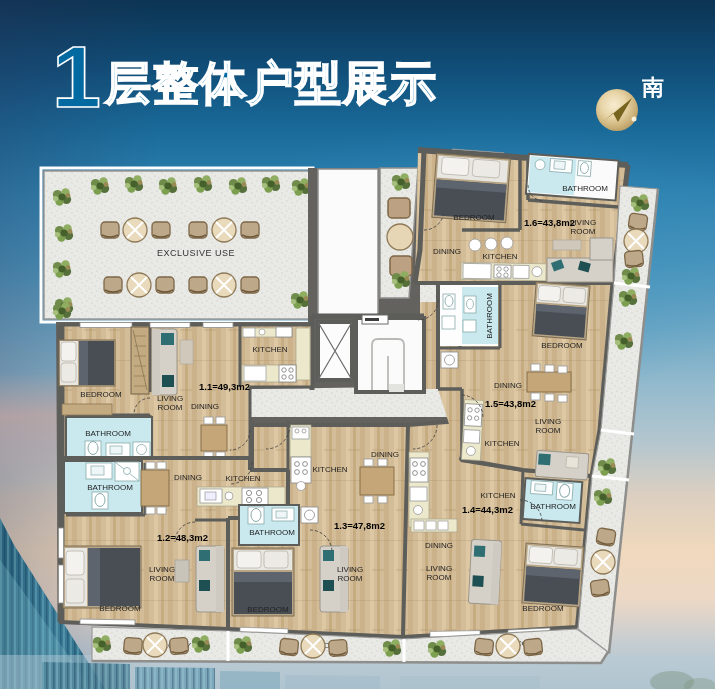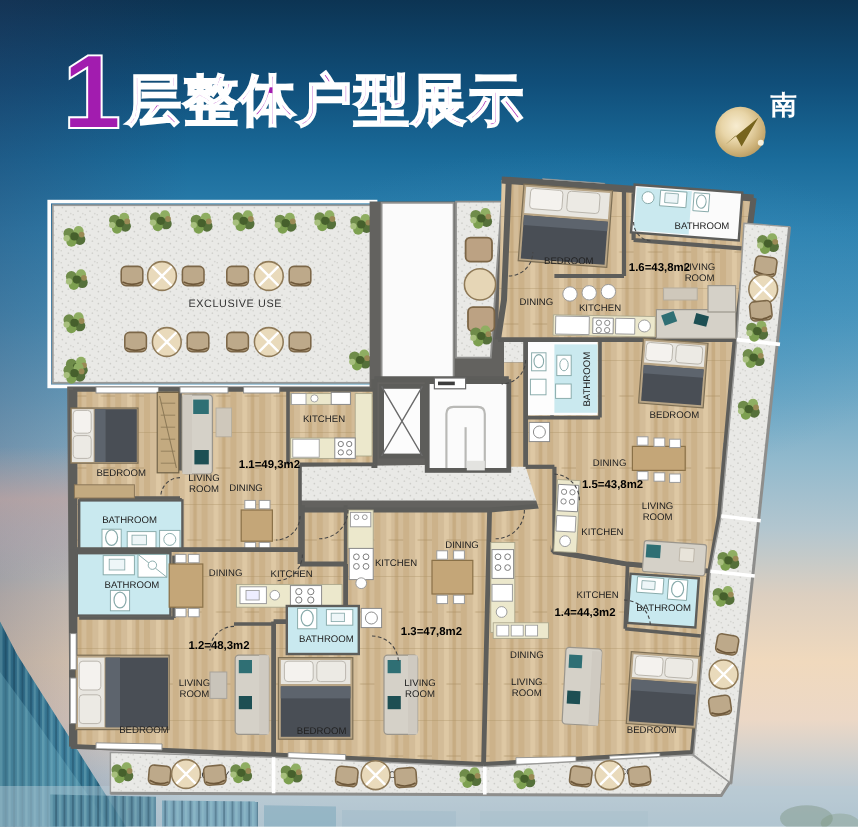--- a/index.html
+++ b/index.html
@@ -4,21 +4,21 @@
 <style>
   html,body{margin:0;padding:0;}
   body{width:715px;height:689px;overflow:hidden;position:relative;
     font-family:"Liberation Sans",sans-serif;}
   .sky{position:absolute;left:0;top:0;width:715px;height:689px;
     background:linear-gradient(180deg,#0c3453 0%,#104e79 10%,#1a6b9a 19%,#2f83b1 28%,#4995bd 38%,#70a9c6 48%,#93bacd 56%,#b3c6cf 64%,#dccfc0 72%,#f0d9bd 80%,#ecd8c6 87%,#c2ccd2 94%,#aabfcb 100%);}
   .skyglow{position:absolute;left:0;top:0;width:715px;height:689px;
     background:radial-gradient(ellipse 420px 200px at 68% 38%, rgba(52,140,187,.55), rgba(52,140,187,0) 70%);}
   .skyleft{position:absolute;left:0;top:0;width:715px;height:689px;
     background:linear-gradient(90deg, rgba(42,52,90,.28), rgba(42,52,90,0) 22%);}
-  .title{position:absolute;left:52px;top:26px;color:#a21caf;font-weight:bold;-webkit-text-stroke:1.6px #fff;
+  .title{position:absolute;left:52px;top:26px;color:#0369a1;font-weight:bold;-webkit-text-stroke:1.6px #fff;
     font-size:46px;letter-spacing:1.5px;white-space:nowrap;}
   .title .big{font-size:88px;letter-spacing:0;vertical-align:-8px;margin-right:4px;}
   svg{position:absolute;left:0;top:0;}
   text{font-family:"Liberation Sans",sans-serif;}
 </style>
 </head>
 <body>
 
 <div class="sky"></div>
 <div class="skyglow"></div>

